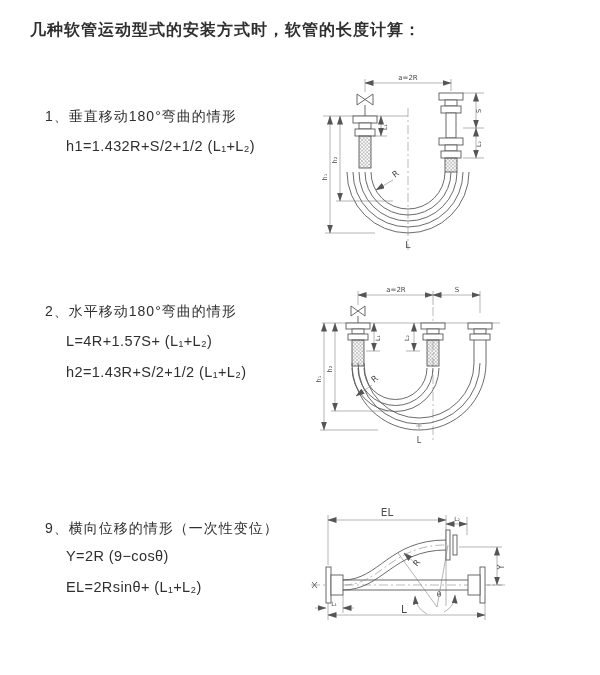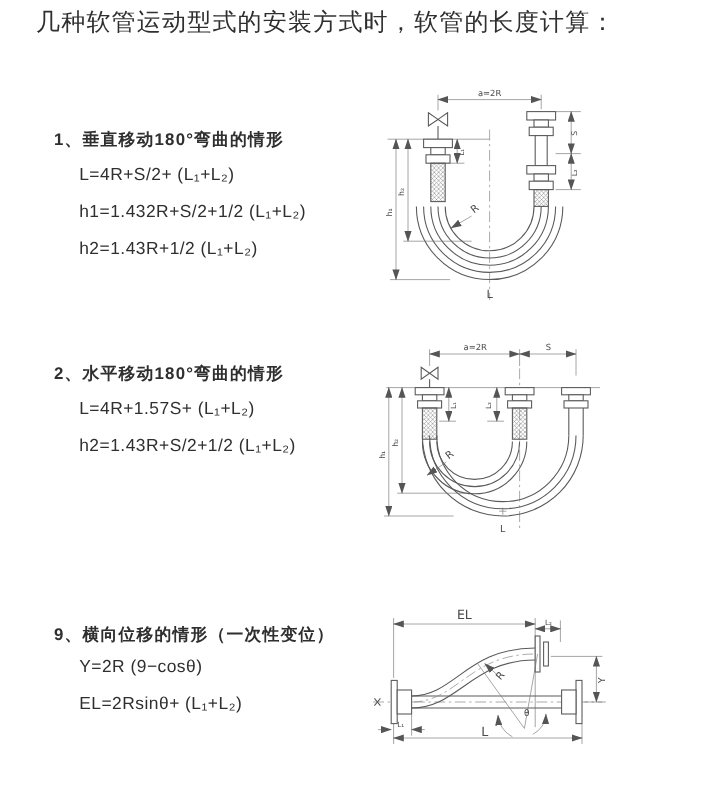--- a/index.html
+++ b/index.html
@@ -1,47 +1,45 @@
 <!DOCTYPE html>
 <html><head>
 <meta charset="utf-8">
 <style>
   html,body{margin:0;padding:0;}
   body{
     width:600px;height:675px;background:#ffffff;position:relative;overflow:hidden;
     font-family:"Liberation Sans","DejaVu Sans",sans-serif;color:#2f2f2f;
   }
   .page-title{
-    position:absolute;left:30px;top:5px;font-size:20px;font-weight:400;letter-spacing:1px;
+    position:absolute;left:30px;top:20px;font-size:16px;font-weight:700;letter-spacing:1px;
   }
   .section-heading{
-    position:absolute;font-size:14px;font-weight:700;letter-spacing:1px;
+    position:absolute;font-size:14px;font-weight:400;letter-spacing:1px;
   }
   .formula-block{position:absolute;}
   .formula{
     font-size:14.5px;line-height:31px;letter-spacing:0.4px;white-space:pre;
     font-family:"Liberation Sans","DejaVu Sans",sans-serif;
   }
   .diagram{position:absolute;}
   svg text{fill:#4a4a4a;font-family:"DejaVu Sans","Liberation Sans",sans-serif;}
   .thin{stroke:#777;stroke-width:0.55;fill:none;}
   .draw{stroke:#5a5a5a;stroke-width:0.9;fill:none;}
   .fit{stroke:#5a5a5a;stroke-width:0.9;fill:#ffffff;}
   .cl{stroke:#8a8a8a;stroke-width:0.6;fill:none;stroke-dasharray:9 3 2 3;}
 </style>
 </head>
 <body>
 
 <div class="page-title">几种软管运动型式的安装方式时，软管的长度计算：</div>
 
 <div class="section-heading" style="left:45px;top:108px;">1、垂直移动180°弯曲的情形</div>
 <div class="formula-block" style="left:66px;top:131px;">
-  <div class="formula">L=4R+S/2+ (L₁+L₂)</div>
   <div class="formula">h1=1.432R+S/2+1/2 (L₁+L₂)</div>
-  <div class="formula">h2=1.43R+1/2 (L₁+L₂)</div>
 </div>
 
 <svg class="diagram" style="left:313px;top:70px;" width="215" height="192" viewBox="0 0 215 192">
   <defs>
     <marker id="a1" markerWidth="9" markerHeight="6" refX="8.5" refY="3" orient="auto-start-reverse" markerUnits="userSpaceOnUse">
       <path d="M0,0 L9,3 L0,6 Z" fill="#555"></path>
     </marker>
     <pattern id="hp1" width="3.5" height="3.5" patternUnits="userSpaceOnUse">
       <path d="M0,3.5 L3.5,0 M0,0 L3.5,3.5" stroke="#8f8f8f" stroke-width="0.5"></path>
     </pattern>

